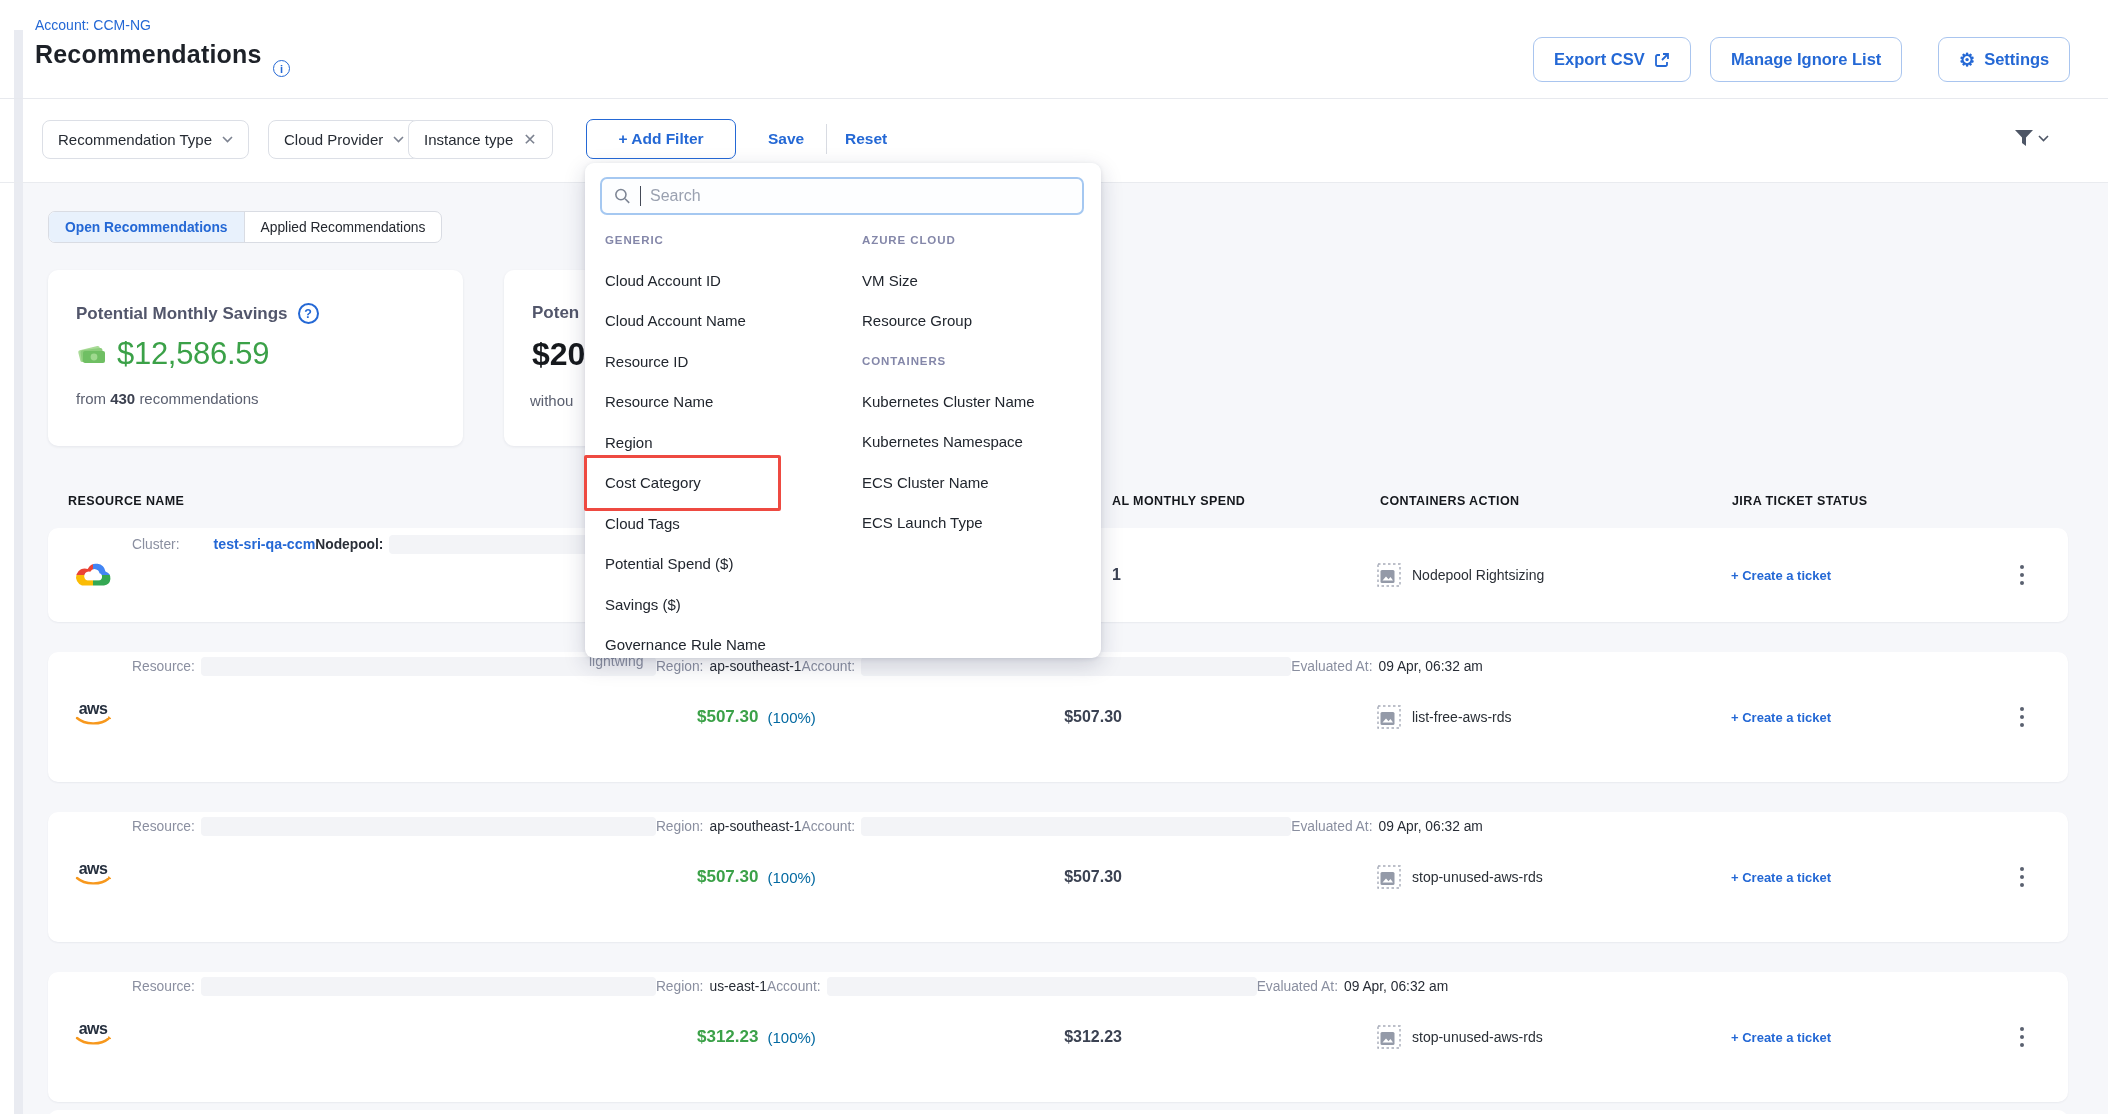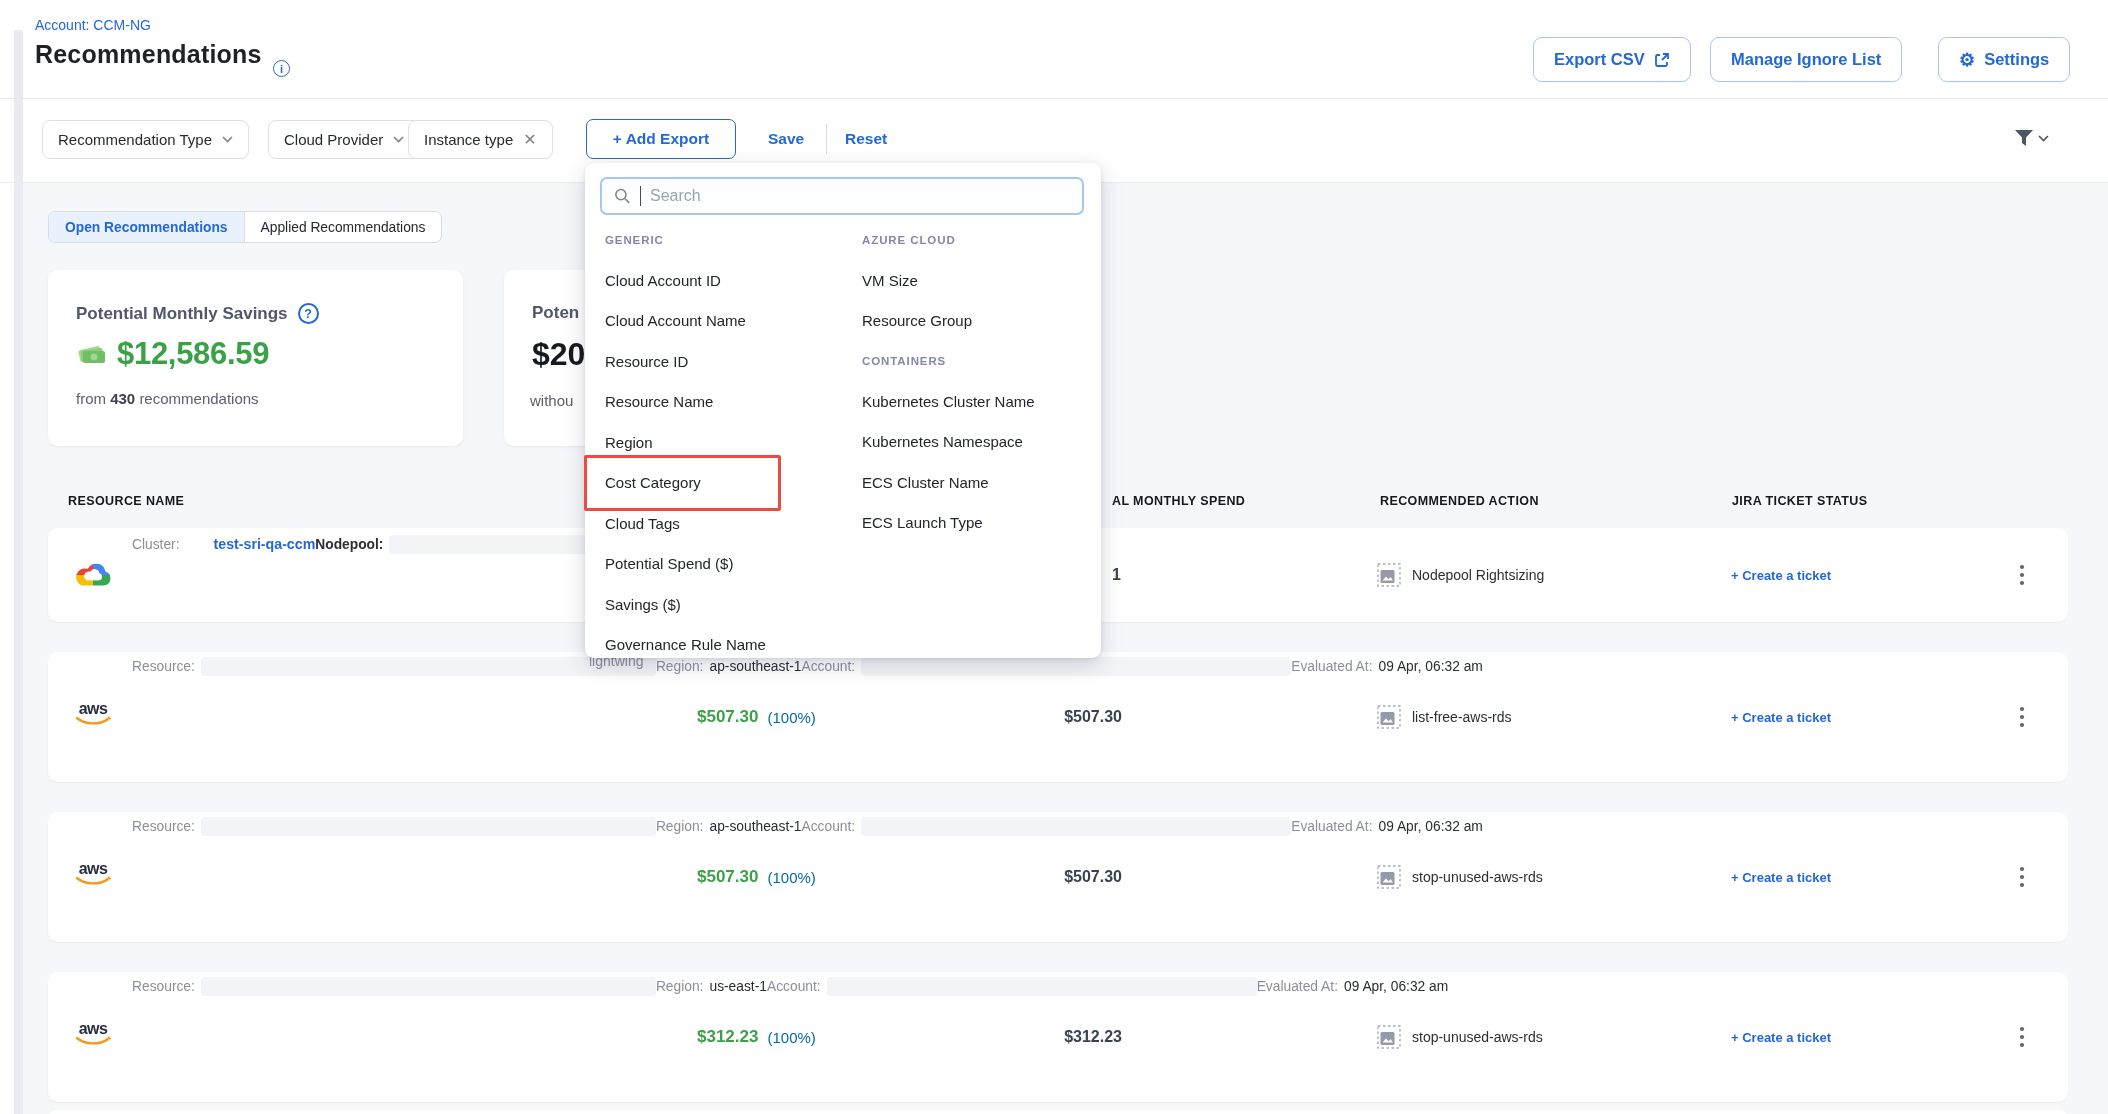--- a/index.html
+++ b/index.html
@@ -38,21 +38,21 @@
   .tab.active { background:#e8f1fc; color:#2468d5; font-weight:700; border-right:1px solid #d9dce3; }
   .tab.inactive { color:#23272e; }
 
   
   .card { position:absolute; background:#fff; border-radius:10px; box-shadow:0 1px 3px rgba(25,35,65,.08); }
   .card-savings { left:48px; top:270px; width:415px; height:176px; }
   .card-spend { left:504px; top:270px; width:430px; height:176px; }
   .card-title { position:absolute; left:28px; top:33px; font-size:17px; font-weight:700; color:#52566b; display:flex; align-items:center; gap:10px; }
   .q-icon { width:21px; height:21px; border:2px solid #2468d5; border-radius:50%; color:#2468d5; font-size:12.5px; font-weight:700; display:flex; align-items:center; justify-content:center; }
   .card-value-row { position:absolute; left:28px; top:66px; display:flex; align-items:center; gap:9px; }
-  .card-value { font-size:31px; font-weight:700; color:#3ba148; letter-spacing:-.3px; }
+  .card-value { font-size:31px; font-weight:400; color:#3ba148; letter-spacing:-.3px; }
   .card-sub { position:absolute; left:28px; top:120px; font-size:15px; color:#5b6070; }
   .card-sub b { color:#3c4150; }
   .frag-title { position:absolute; left:28px; top:33px; font-size:17px; font-weight:700; color:#52566b; white-space:nowrap; }
   .frag-value { position:absolute; left:28px; top:66px; font-size:32px; font-weight:800; color:#16191d; white-space:nowrap; }
   .frag-note { position:absolute; left:26px; top:122px; font-size:15px; color:#5b6070; white-space:nowrap; }
 
   
   .col-hdr { position:absolute; top:494px; font-size:12.5px; font-weight:700; color:#15181d; letter-spacing:.4px; white-space:nowrap; }
 
   
@@ -141,21 +141,21 @@
   <div class="chip chip-2">
     <span>Cloud Provider</span>
     <svg class="chev" viewBox="0 0 11 7">
         <path d="M1 1l4.5 4.5L10 1" fill="none" stroke="#7c8290" stroke-width="1.6"></path>
       </svg>
   </div>
   <div class="chip chip-3">
     <span>Instance type</span>
     <span class="chip-x">✕</span>
   </div>
-  <button class="add-filter-btn">+ Add Export</button>
+  <button class="add-filter-btn">+ Add Filter</button>
   <a class="link-save">Save</a>
   <div class="save-divider"></div>
   <a class="link-reset">Reset</a>
   <div class="funnel-wrap">
     <svg width="20" height="18" viewBox="0 0 20 18">
         <path d="M1 1h18l-7 7.5V17l-4-3V8.5z" fill="#4e5666"></path>
       </svg>
     <svg class="chev" viewBox="0 0 11 7">
         <path d="M1 1l4.5 4.5L10 1" fill="none" stroke="#4e5666" stroke-width="1.6"></path>
       </svg>
@@ -188,21 +188,21 @@
   </div>
 
   <div class="card card-spend">
     <div class="frag-title">Poten</div>
     <div class="frag-value">$20</div>
     <div class="frag-note">withou</div>
   </div>
 
   <div class="col-hdr" style="left:68px">RESOURCE NAME</div>
   <div class="col-hdr" style="left:1112px">AL MONTHLY SPEND</div>
-  <div class="col-hdr" style="left:1380px">RECOMMENDED ACTION</div>
+  <div class="col-hdr" style="left:1380px">CONTAINERS ACTION</div>
   <div class="col-hdr" style="left:1732px">JIRA TICKET STATUS</div>
 
   <div class="row-card row-1">
     <div class="prov-icon gcp" style="top:31px">
         <div class="gcp-inner"></div>
       </div>
     <div class="lines">
       <div class="line">
         <span class="lbl">Cluster:</span>
         <span class="val-link">test-sri-qa-ccm</span>

